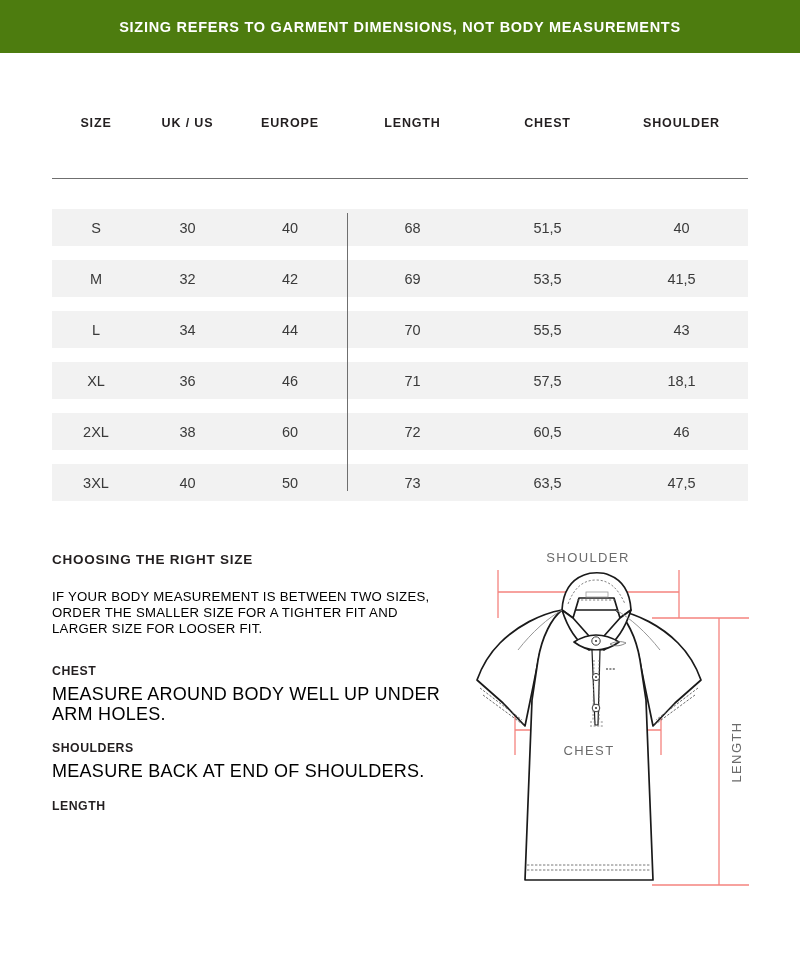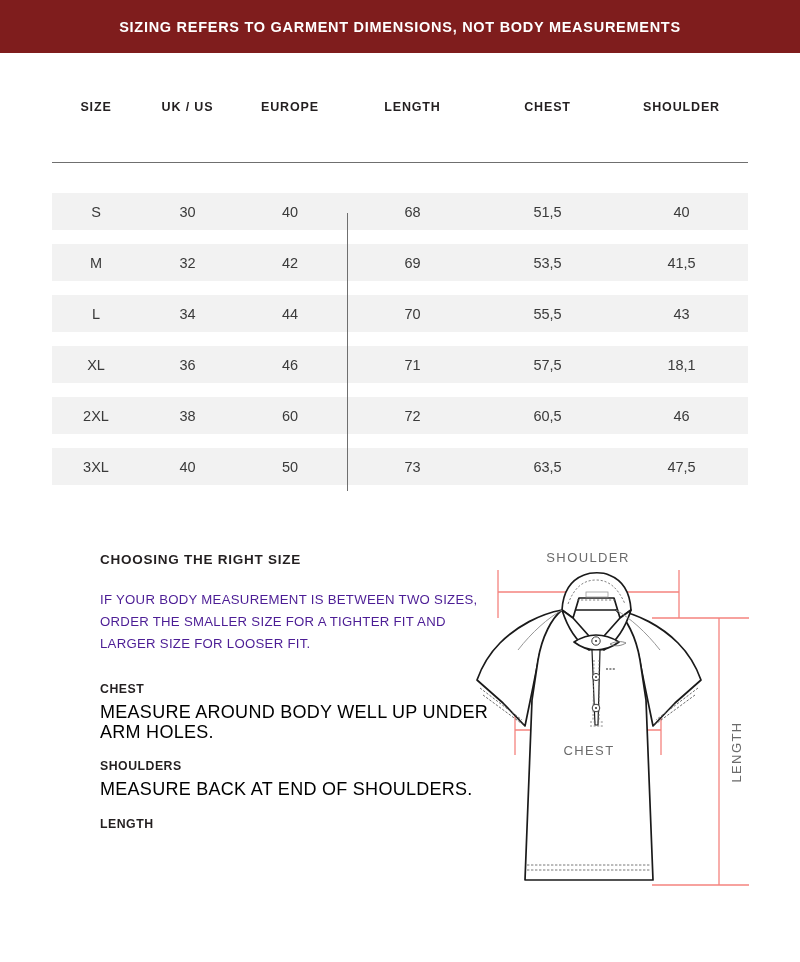--- a/index.html
+++ b/index.html
@@ -16,38 +16,38 @@
     position: relative;
   }
 
   
   .banner {
     position: absolute;
     left: 0;
     top: 0;
     width: 800px;
     height: 53px;
-    background: #7f1d1d;
+    background: #4d7c0f;
     display: flex;
     align-items: center;
     justify-content: center;
   }
   .banner-text {
     color: #ffffff;
     font-size: 14.5px;
     font-weight: bold;
     letter-spacing: 0.72px;
     white-space: nowrap;
   }
 
   
   .table-wrap {
     position: absolute;
     left: 52px;
-    top: 100px;
+    top: 116px;
     width: 696px;
   }
   .size-table {
     width: 696px;
     border-collapse: collapse;
     table-layout: fixed;
   }
   .size-table th {
     font-size: 12.5px;
     font-weight: bold;
@@ -94,35 +94,34 @@
     height: 278px;
     background: #6f6f6f;
   }
 
   
   .info {
     position: absolute;
     left: 52px;
     top: 552px;
     width: 400px;
-    margin-left: 48px;
   }
   .info h2 {
     margin: 0;
     font-size: 13.5px;
     font-weight: bold;
     letter-spacing: 0.75px;
     color: #231f20;
   }
   .info .para {
     margin: 22px 0 0 0;
     font-size: 13.2px;
-    line-height: 22px;
+    line-height: 16px;
     letter-spacing: 0.28px;
-    color: #4c1d95;
+    color: #000000;
   }
   .info h2.second {
     margin-top: 37px;
   }
   .measure-list {
     margin-top: 27px;
   }
   .measure-term {
     font-size: 12.3px;
     font-weight: bold;

